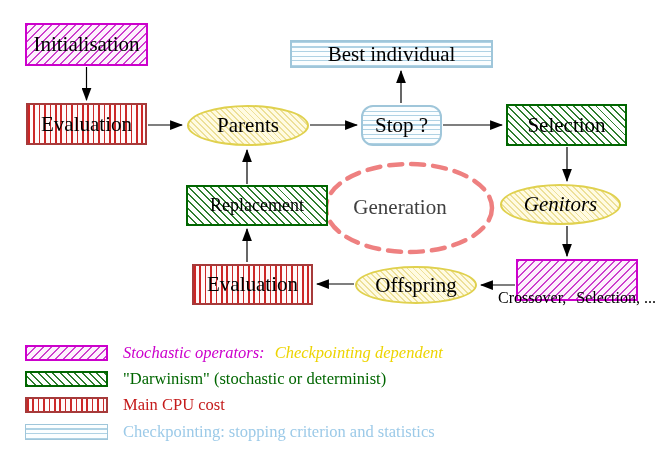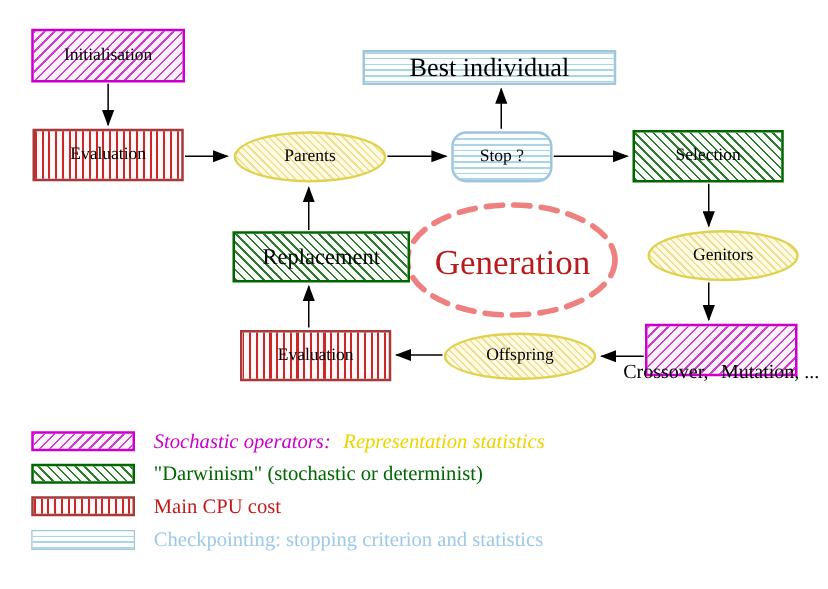--- a/index.html
+++ b/index.html
@@ -3,21 +3,21 @@
 <meta charset="utf-8">
 <style>
   html,body{margin:0;padding:0;background:#ffffff;}
   #canvas{
     position:relative;width:662px;height:471px;background:#ffffff;overflow:hidden;
     font-family:"Liberation Serif","DejaVu Serif",serif;
   }
   #wires{position:absolute;left:0;top:0;width:662px;height:471px;pointer-events:none;}
   .node{
     position:absolute;box-sizing:border-box;display:flex;align-items:center;justify-content:center;
-    color:#000;font-size:14px;white-space:nowrap;text-align:center;
+    color:#000;font-size:21px;white-space:nowrap;text-align:center;
   }
   
   .hatch-magenta{
     background-color:#FDF1FD;
     background-image:repeating-linear-gradient(135deg,#CC3FCC 0,#CC3FCC 1.4px,rgba(0,0,0,0) 1.4px,rgba(0,0,0,0) 5.6px);
     border:2px solid #CC00CC;
   }
   .hatch-green{
     background-color:#FDFFFD;
     background-image:repeating-linear-gradient(45deg,#2E7D2E 0,#2E7D2E 1.4px,rgba(0,0,0,0) 1.4px,rgba(0,0,0,0) 5.2px);
@@ -41,28 +41,28 @@
   .ellipse{border-radius:50%;}
   .rounded{border-radius:12px;justify-content:center;}
 
   
   #n-init{left:25px;top:23px;width:123px;height:43px;}
   #n-eval-top{left:26px;top:103px;width:121px;height:42px;}
   #n-parents{left:187px;top:105px;width:122px;height:41px;}
   #n-best{left:290px;top:40px;width:203px;height:28px;font-size:21px;}
   #n-stop{left:361px;top:105px;width:81px;height:41px;}
   #n-selection{left:506px;top:104px;width:121px;height:42px;}
-  #n-genitors{left:518px;top:184px;width:121px;height:41px;}
+  #n-genitors{left:500px;top:184px;width:121px;height:41px;font-style:italic;}
   #n-crossover{left:516px;top:259px;width:122px;height:42px;font-size:16px;}
   #n-offspring{left:355px;top:266px;width:122px;height:38px;}
   #n-eval-bot{left:192px;top:264px;width:121px;height:41px;}
   #n-replacement{left:186px;top:185px;width:142px;height:41px;font-size:18px;}
   #n-generation-label{
-    left:327px;top:195px;width:166px;position:absolute;text-align:center;
-    font-size:28px;color:#b91c1c;white-space:nowrap;
+    left:317px;top:195px;width:166px;position:absolute;text-align:center;
+    font-size:21px;color:#404040;white-space:nowrap;
   }
   .stack{display:flex;flex-direction:row;align-items:center;line-height:1.22;margin-top:36px;}
   .stack span:nth-child(2){padding-left:10px;}
 
   
   .legend-row{position:absolute;left:25px;display:flex;align-items:center;height:18px;font-size:16.5px;white-space:nowrap;}
   #lg1{top:344px;font-style:italic;} #lg2{top:370px;} #lg3{top:396px;} #lg4{top:423px;}
   .swatch{box-sizing:border-box;width:83px;height:16px;margin-right:15px;flex:0 0 auto;}
   .swatch.stripes-blue{border-width:1.5px;}
   .c-magenta{color:#CC00CC;}
@@ -122,42 +122,42 @@
     <span>Selection</span>
   </div>
 
   <div class="node hatch-yellow ellipse" id="n-genitors">
     <span>Genitors</span>
   </div>
 
   <div class="node hatch-magenta" id="n-crossover">
     <div class="stack">
       <span>Crossover,</span>
-      <span>Mutation, ...</span>
+      <span>Selection, ...</span>
     </div>
   </div>
 
   <div class="node hatch-yellow ellipse" id="n-offspring">
     <span>Offspring</span>
   </div>
 
   <div class="node stripes-red" id="n-eval-bot">
     <span>Evaluation</span>
   </div>
 
   <div class="node hatch-green" id="n-replacement">
     <span>Replacement</span>
   </div>
 
   <div id="n-generation-label">Generation</div>
 
   <div class="legend-row" id="lg1">
     <div class="swatch hatch-magenta"></div>
     <span class="c-magenta">Stochastic operators:</span>
-    <span class="c-gold">Representation statistics</span>
+    <span class="c-gold">Checkpointing dependent</span>
   </div>
 
   <div class="legend-row" id="lg2">
     <div class="swatch hatch-green"></div>
     <span class="c-green">"Darwinism" (stochastic or determinist)</span>
   </div>
 
   <div class="legend-row" id="lg4">
     <div class="swatch stripes-blue"></div>
     <span class="c-lblue">Checkpointing: stopping criterion and statistics</span>

